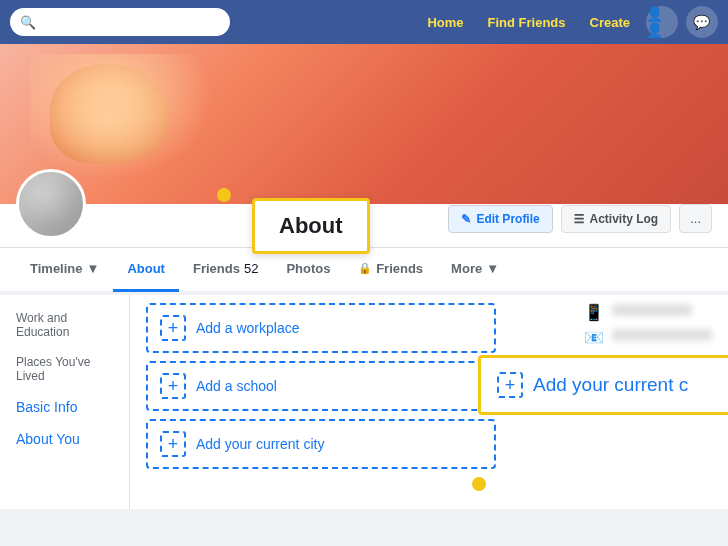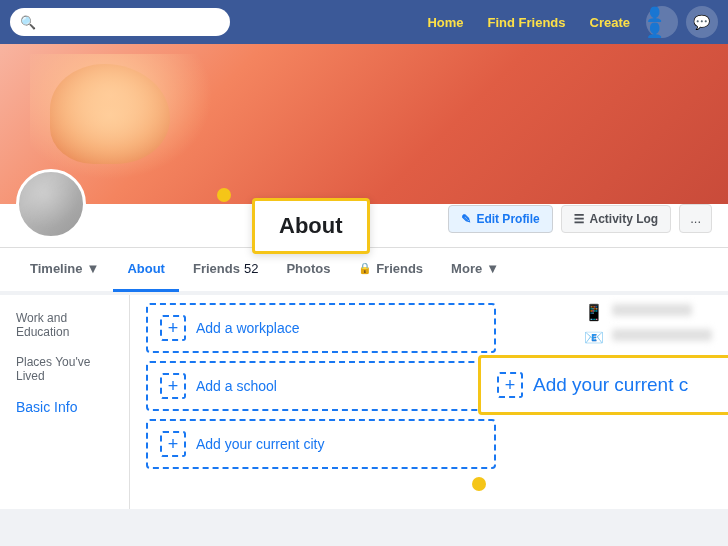--- a/index.html
+++ b/index.html
@@ -401,20 +401,21 @@
 <div class="about-tooltip">
   <span>About</span>
 </div>
 
 <div class="main-content">
 
   <div class="left-sidebar">
     <span class="sidebar-link section-label">Work and Education</span>
     <span class="sidebar-link section-label">Places You've Lived</span>
     <span class="sidebar-link">Basic Info</span>
+    <span class="sidebar-link">About You</span>
   </div>
 
   <div class="right-content">
 
     <div class="right-side-info">
       <div class="info-row">
         <span class="info-icon">📱</span>
         <div class="blur-bar" style="width:80px;"></div>
       </div>
       <div class="info-row">

